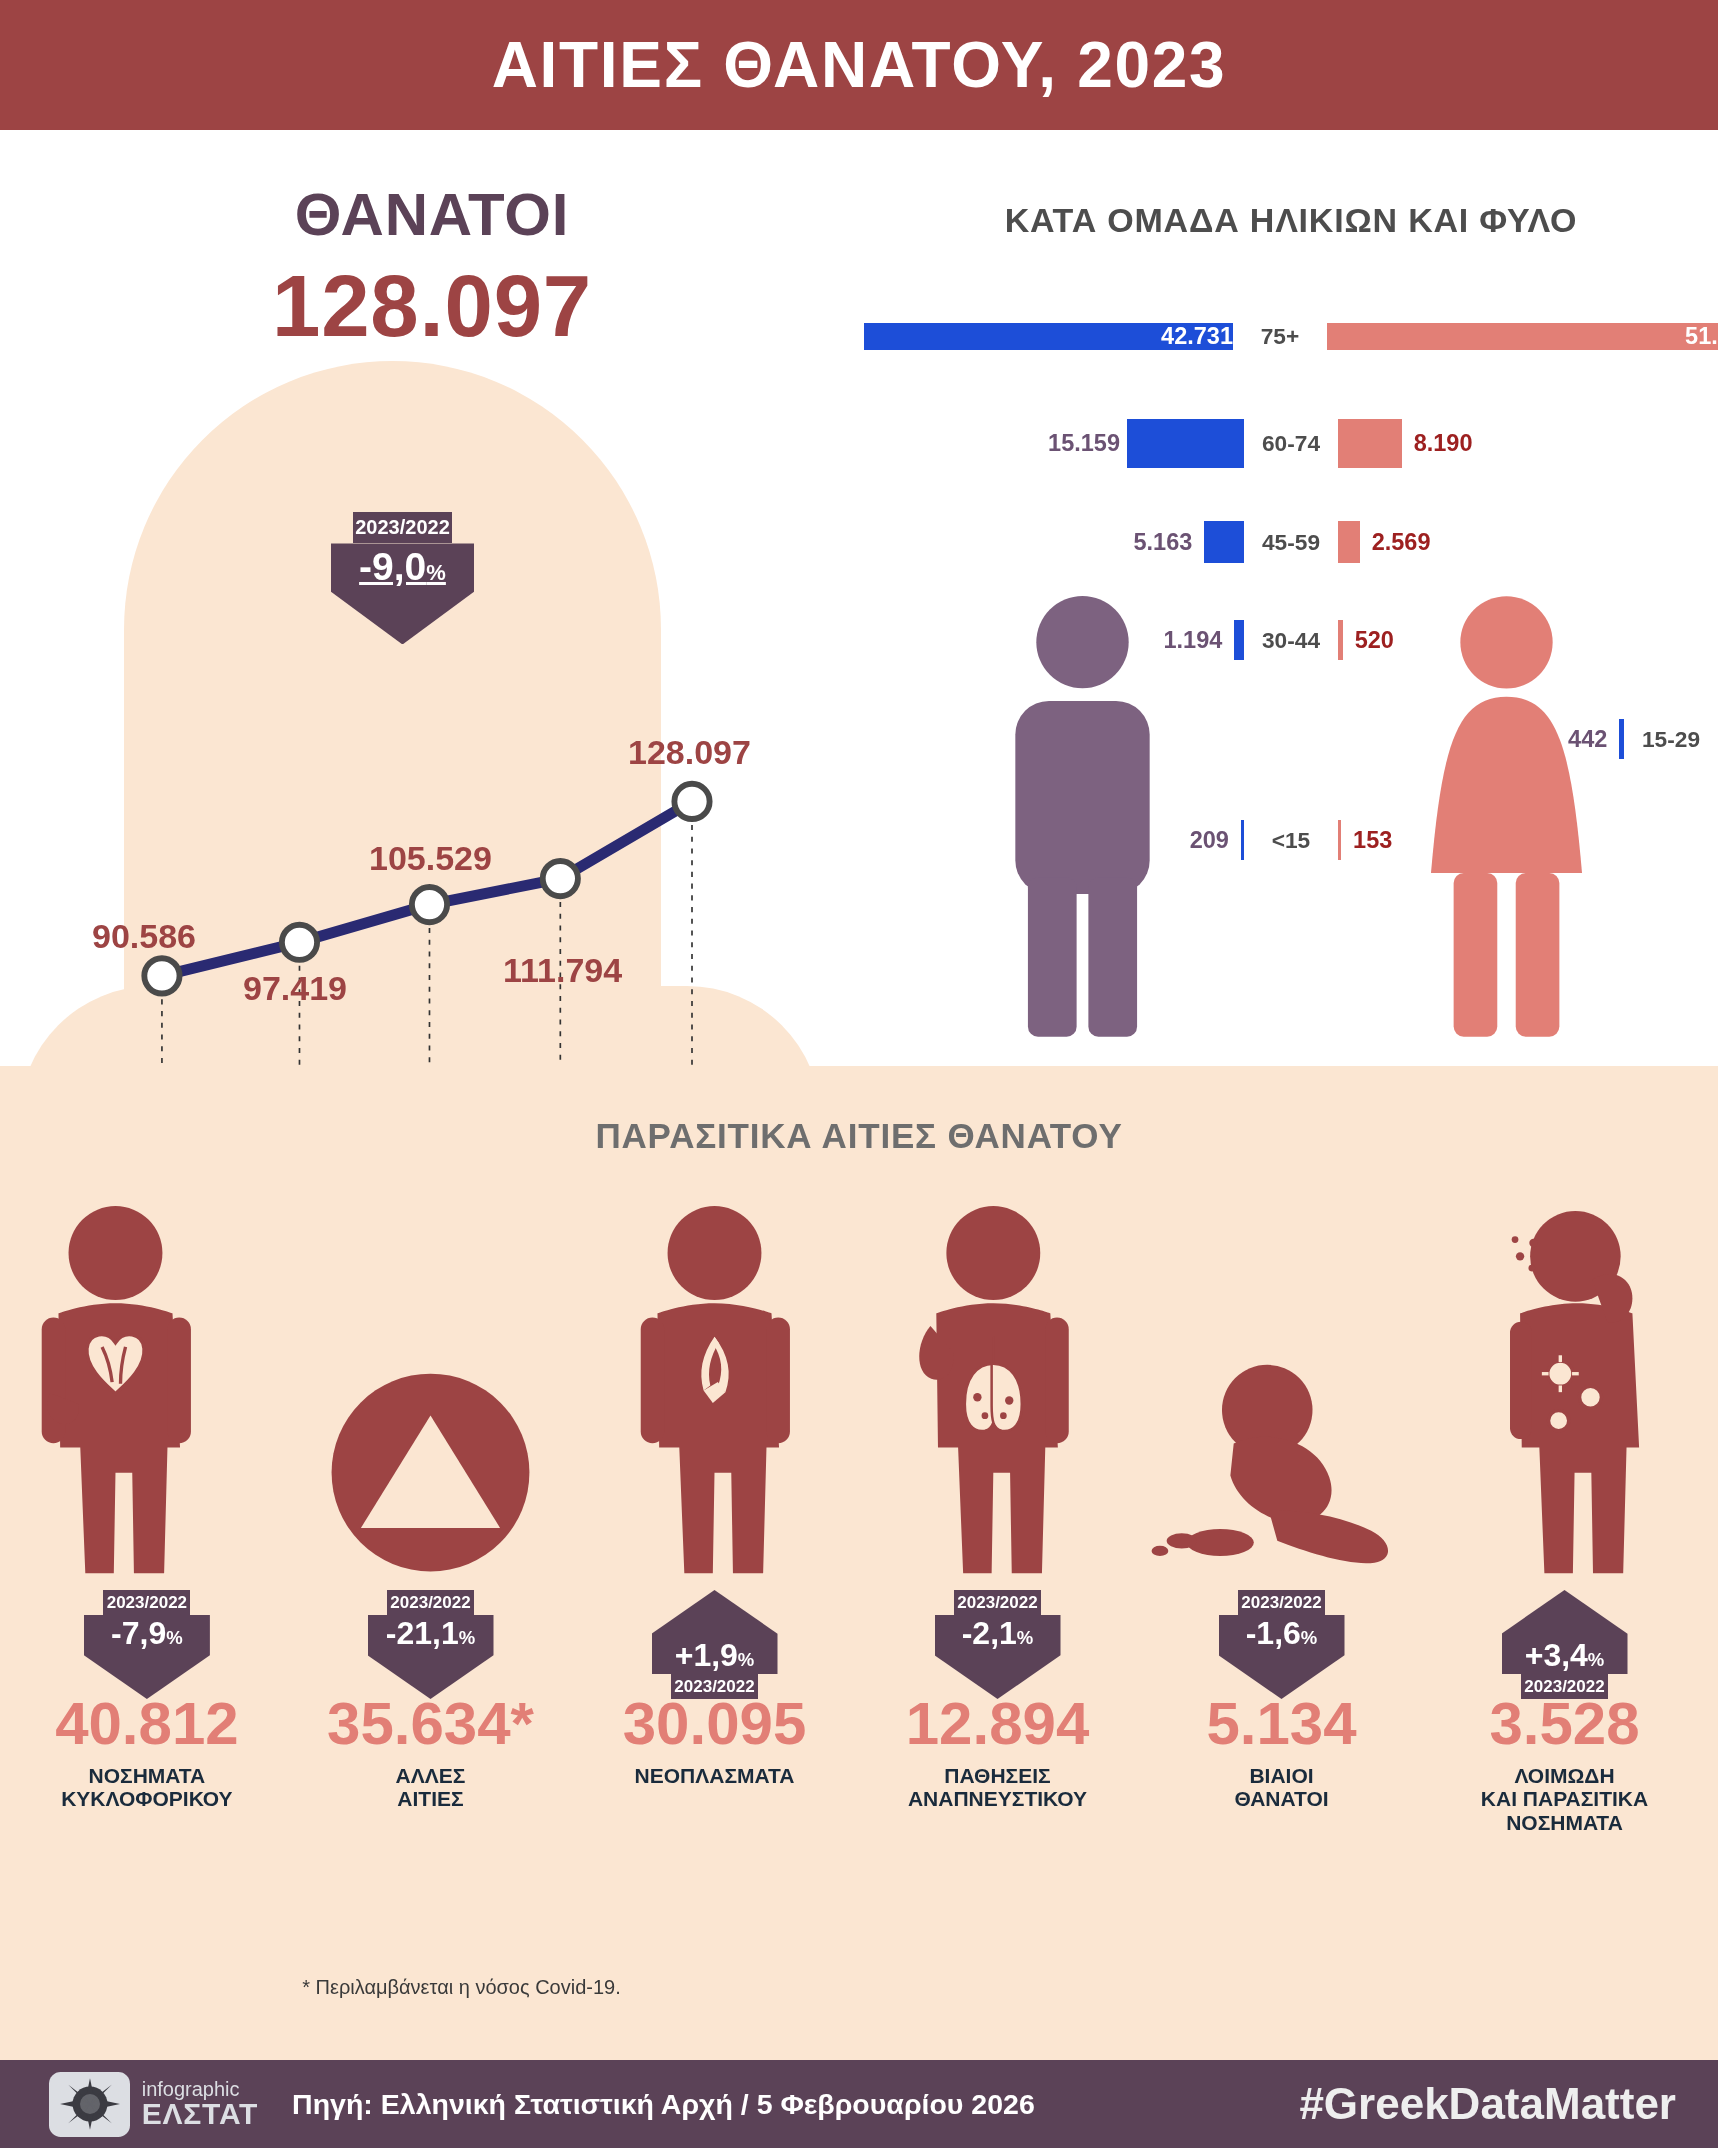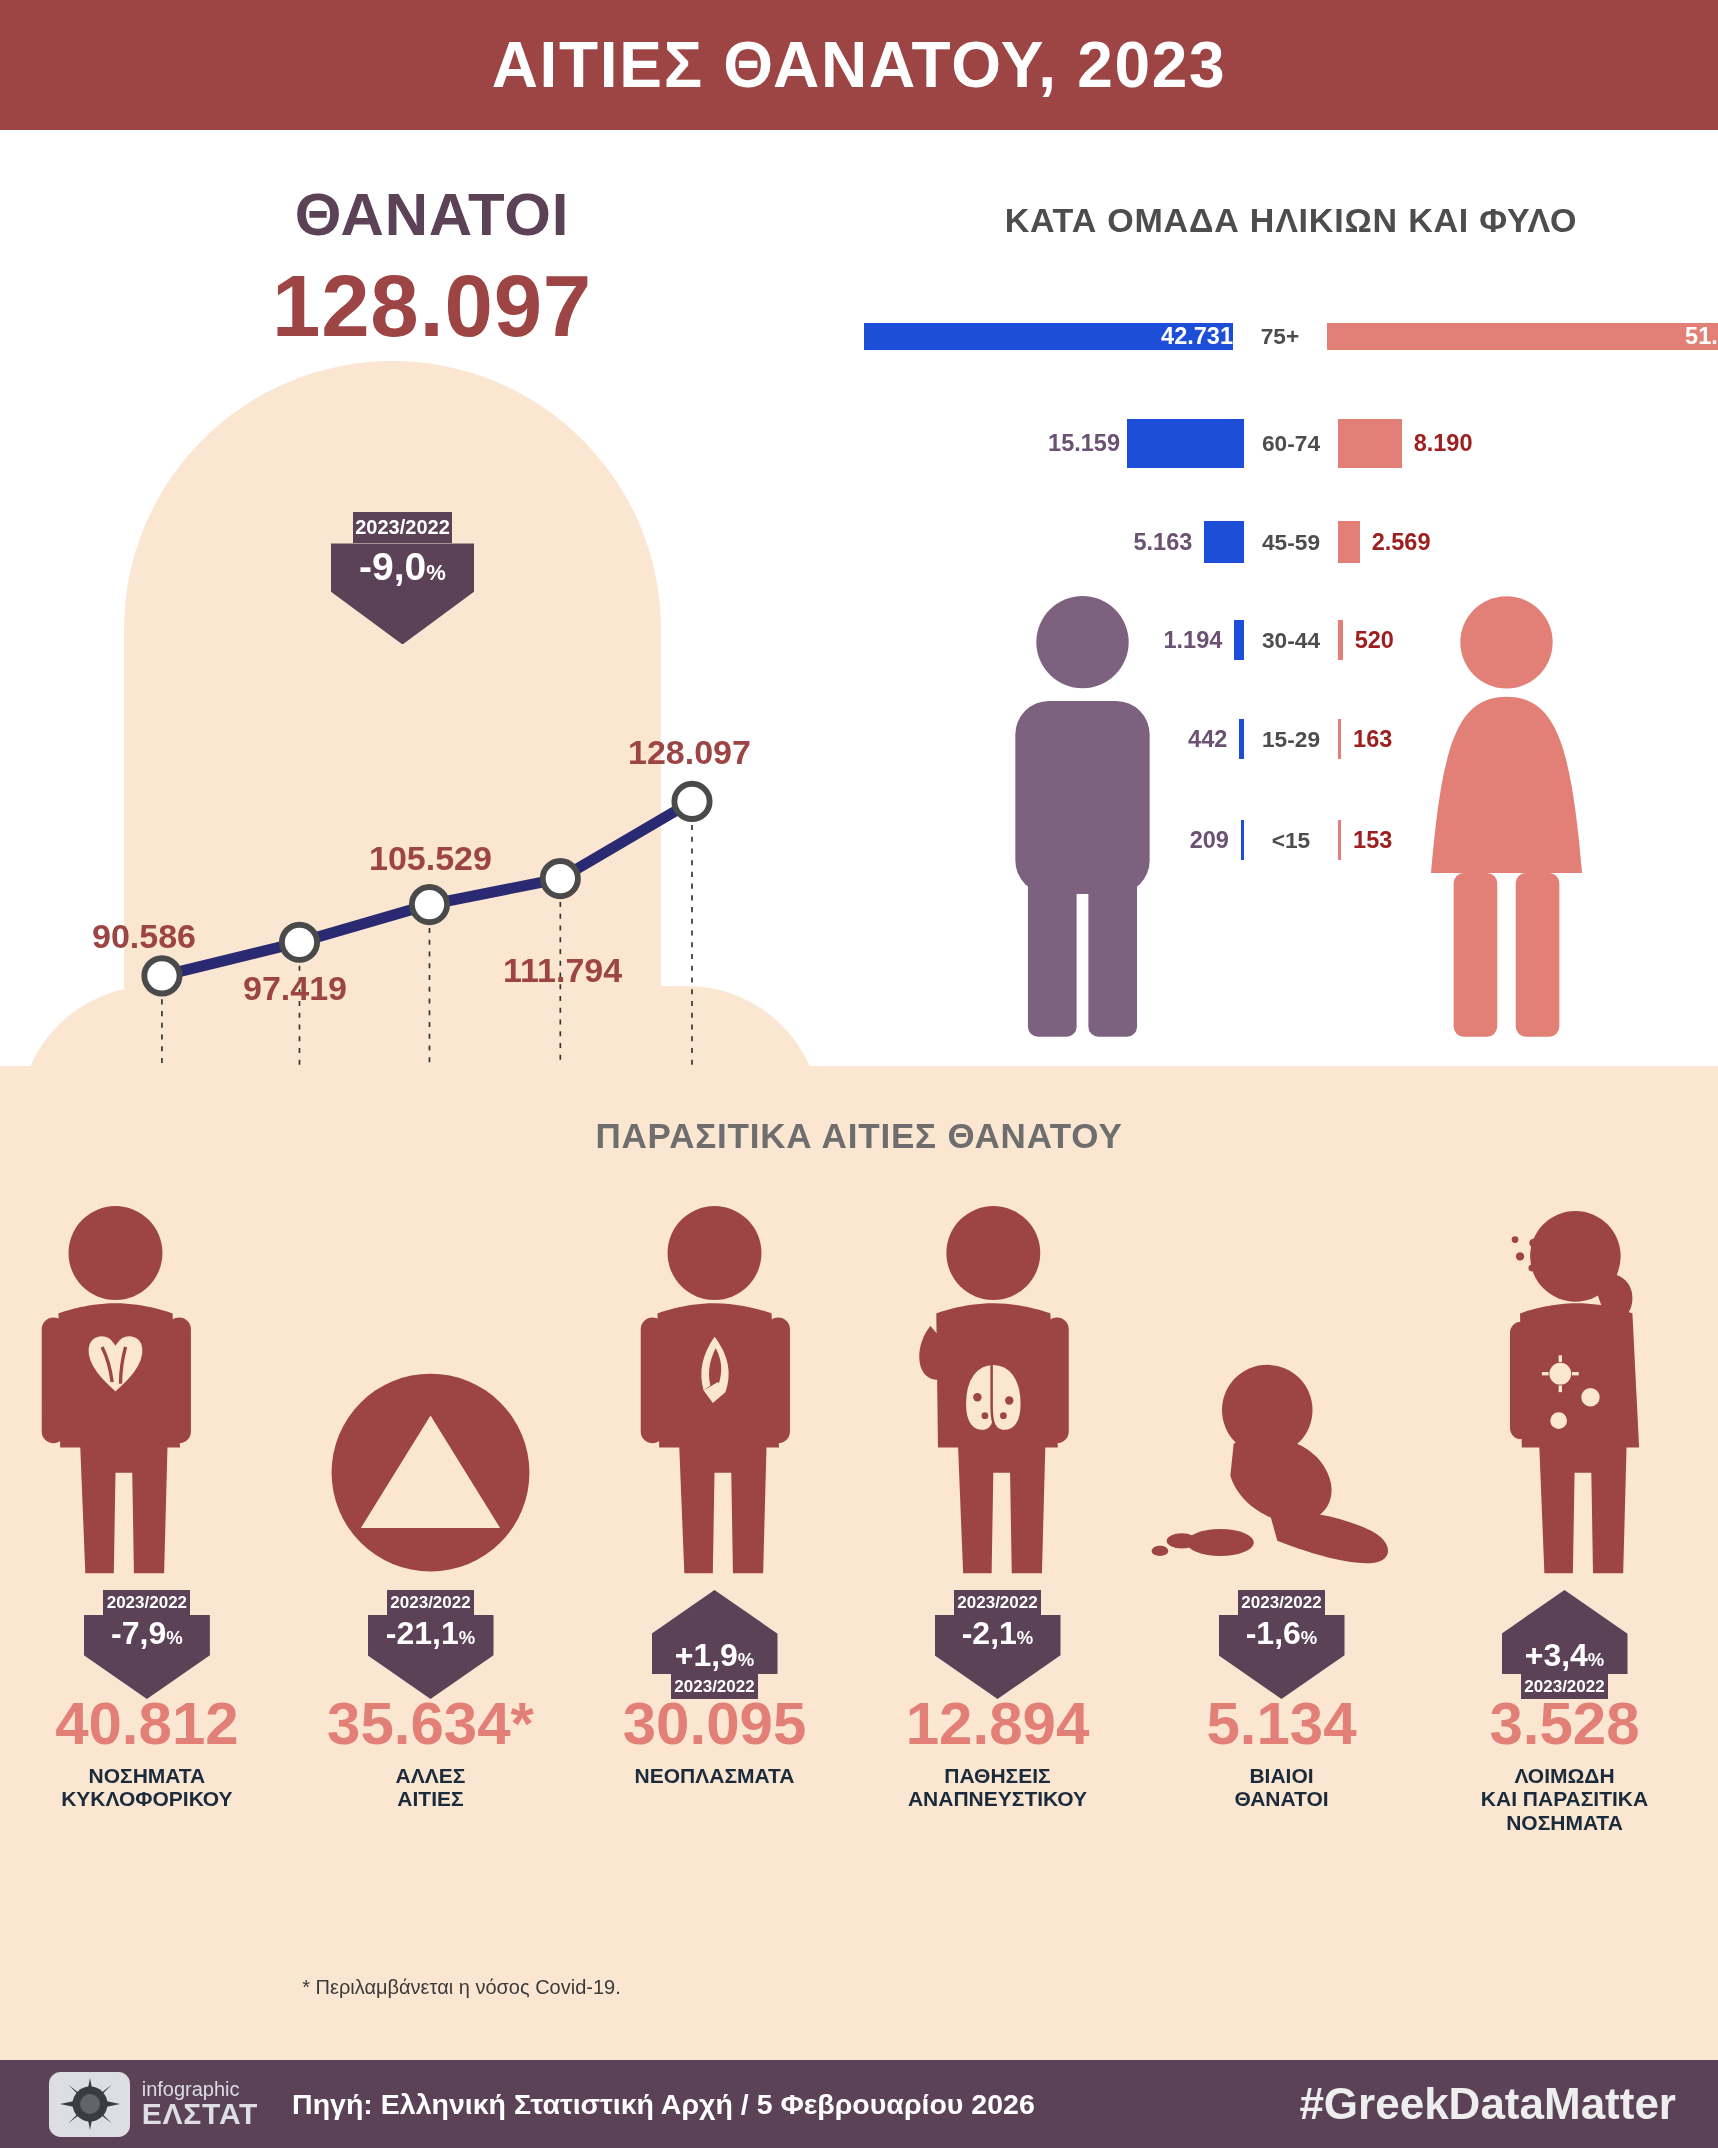--- a/index.html
+++ b/index.html
@@ -55,21 +55,21 @@
   .arrow-badge { position:absolute; width:143px; }
   .arrow-badge .ratio {
     background:#5b4257; color:#fff; font-size:20px; font-weight:bold;
     text-align:center; padding:4.2px 0; width:99px; margin:0 auto;
   }
   .arrow-badge .body {
     position:relative; width:143px; height:101px; background:#5b4257;
     clip-path: polygon(0 0, 100% 0, 100% 48%, 50% 100%, 0 48%);
     display:flex; align-items:flex-start; justify-content:center; padding-top:3.4px;
   }
-  .arrow-badge .val { color:#fff; font-size:39px; font-weight:bold; line-height:1; }
+  .arrow-badge .val { color:#fff; font-size:39px; font-weight:bold; line-height:1;text-decoration:underline; }
   .arrow-badge .val .pct { font-size:22px; }
 
   .arrow-main { left:331px; top:382px; }
 
   
   .linechart { position:absolute; left:0px; top:554px; width:864px; height:520px; }
   .lc-svg { position:absolute; left:0; top:0; }
   .lc-label {
     position:absolute; color:#9d4444; font-size:34px; font-weight:bold; white-space:nowrap;
   }
@@ -281,24 +281,20 @@
           <span class="num-f" style="margin-left:11.7px;">520</span>
         </div>
       </div>
 
       <div class="row" style="top:409px; height:40px;">
         <div class="side-left">
           <span class="num-m" style="margin-right:11.7px;">442</span>
           <div class="bar-m" style="width:5px; height:40px;"></div>
         </div>
         <div class="grp">15-29</div>
-        <div class="side-right">
-          <div class="bar-f" style="width:3.4px; height:40px;"></div>
-          <span class="num-f" style="margin-left:11.7px;">163</span>
-        </div>
       </div>
 
       <div class="row" style="top:510px; height:40px;">
         <div class="side-left">
           <span class="num-m" style="margin-right:11.7px;text-align:center;">209</span>
           <div class="bar-m" style="width:3.4px; height:40px;"></div>
         </div>
         <div class="grp">&lt;15</div>
         <div class="side-right">
           <div class="bar-f" style="width:3.4px; height:40px;"></div>

